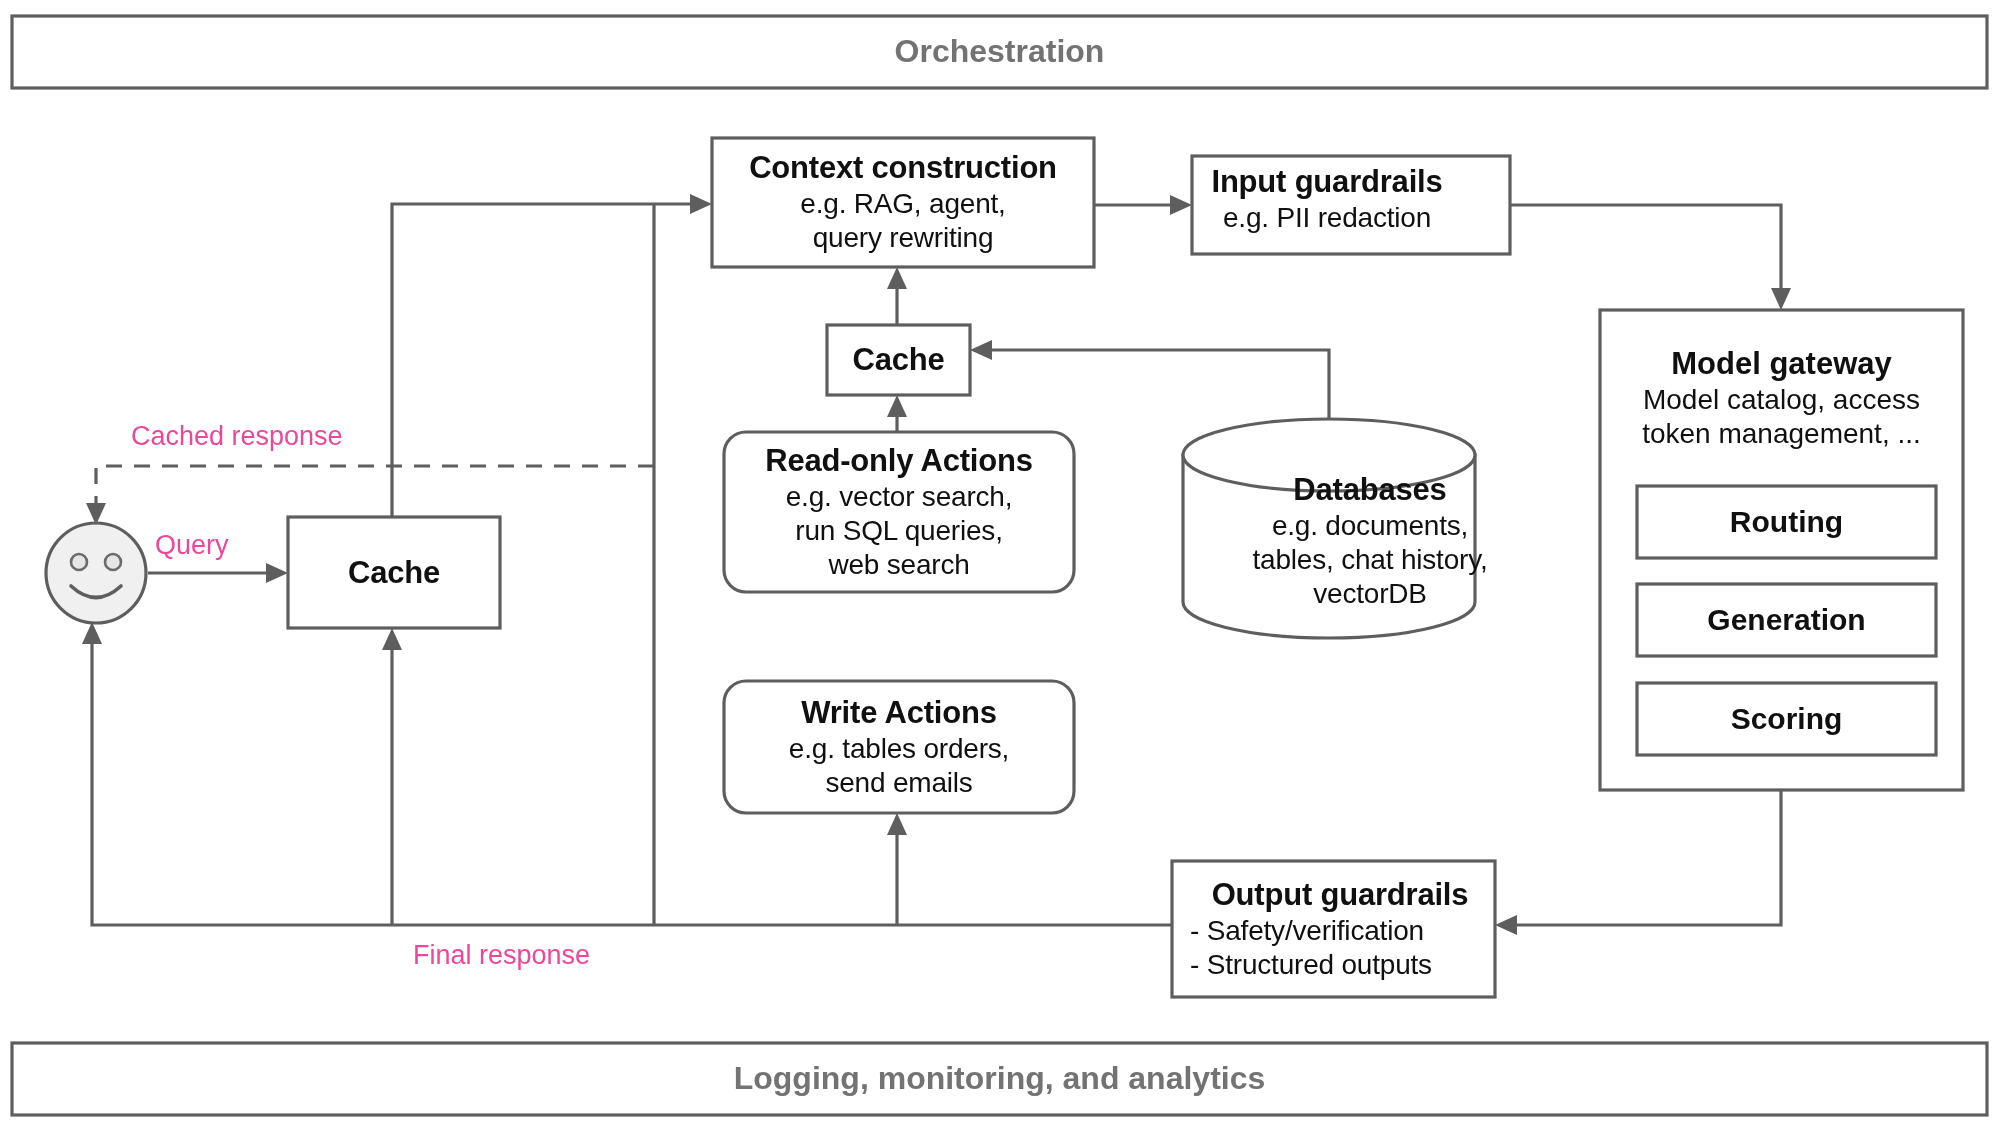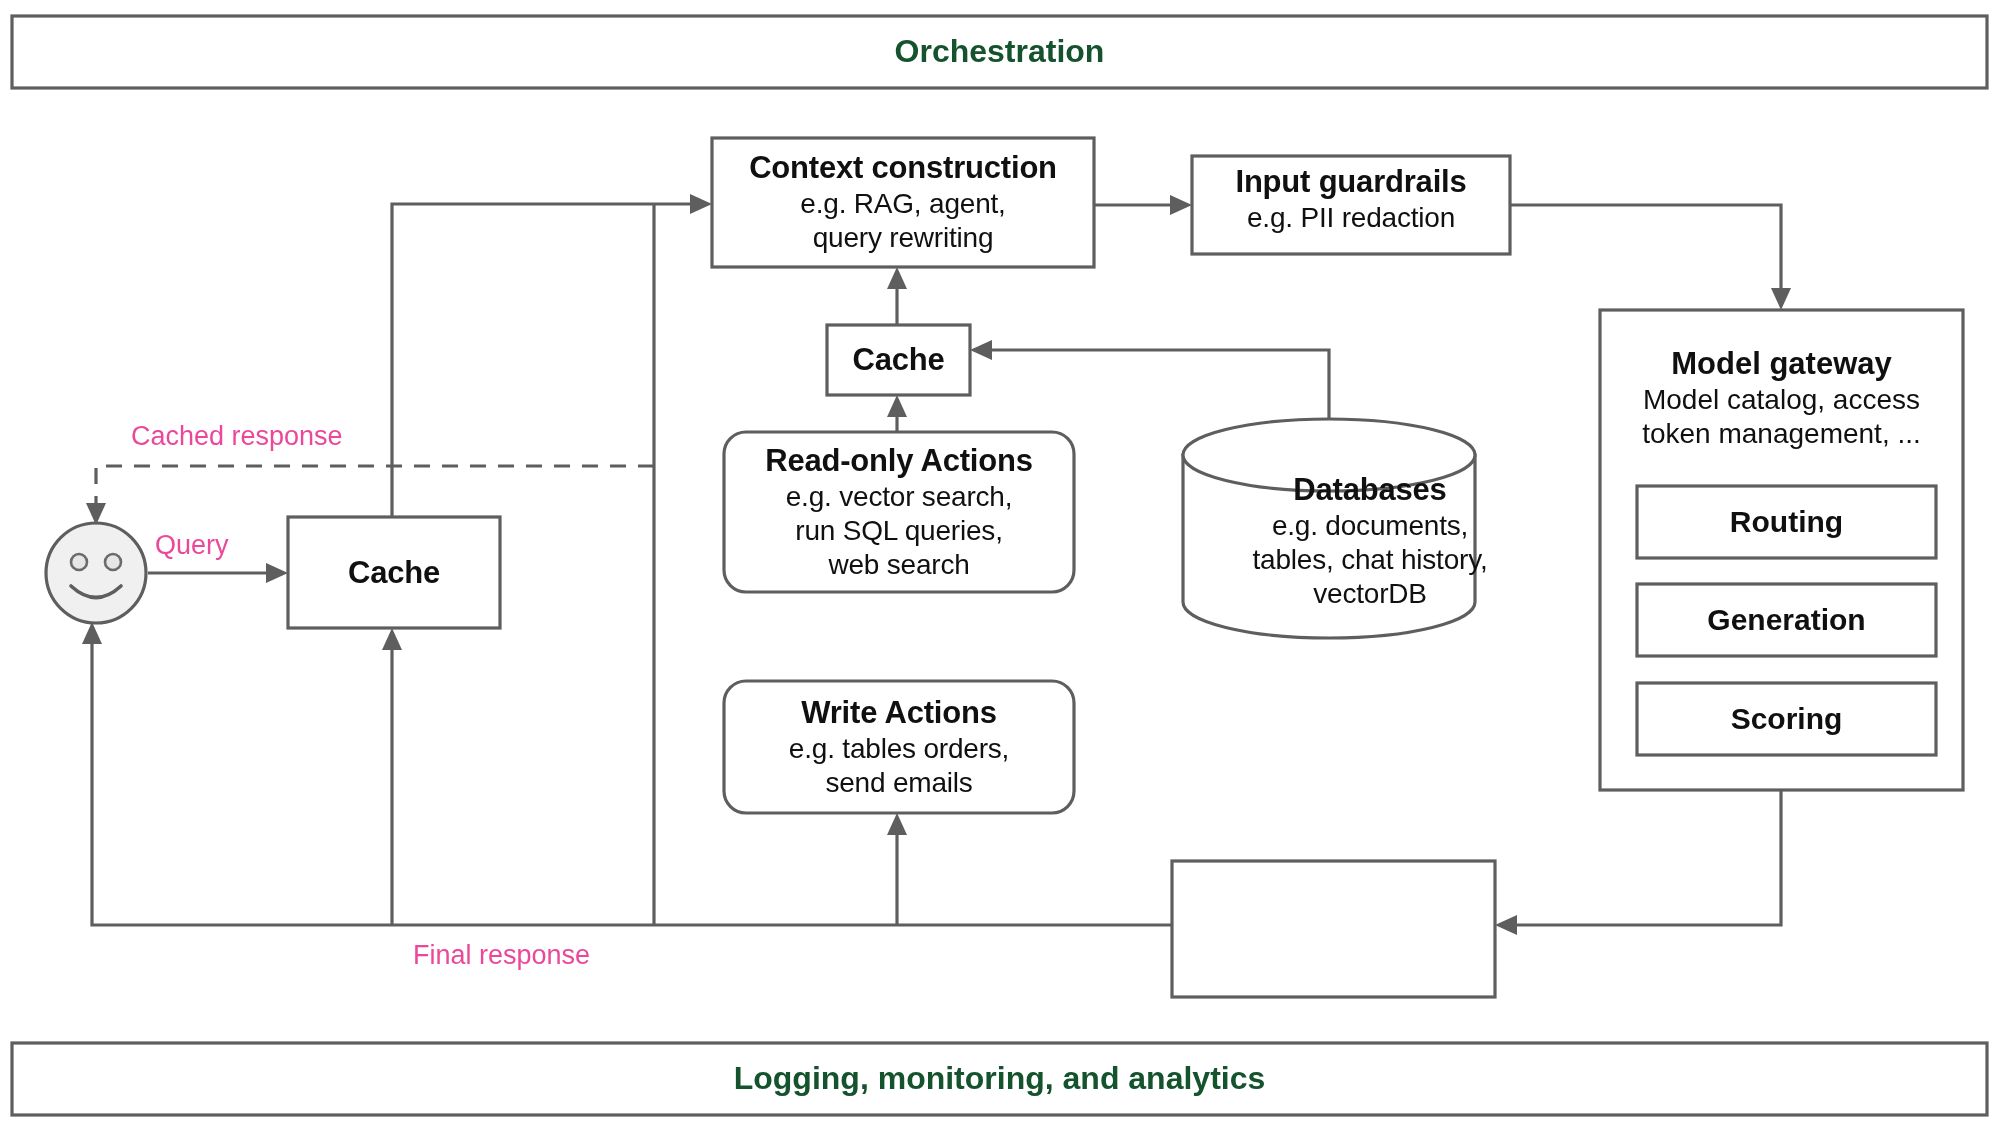--- a/index.html
+++ b/index.html
@@ -75,21 +75,21 @@
     letter-spacing: -0.2px;
   }
   .tbox .tsub {
     font-weight: normal;
     font-size: 28px;
     letter-spacing: -0.2px;
   }
   .banner-label {
     font-weight: bold;
     font-size: 32px;
-    color: #14532d;
+    color: #737373;
   }
   .edge-label {
     position: absolute;
     font-size: 27px;
     color: #ec4899;
     white-space: nowrap;
   }
   .gw-title { font-weight: bold; font-size: 31px; }
   .gw-sub { font-size: 28px; }
   .chip-label { font-weight: bold; font-size: 30px; }
@@ -208,21 +208,21 @@
   <div class="tbox" style="left:12px; top:1043px; width:1975px; height:72px;">
     <span class="banner-label">Logging, monitoring, and analytics</span>
   </div>
 
   <div class="tbox" style="left:712px; top:138px; width:382px; height:129px;border-radius:31px;">
     <span class="ttitle">Context construction</span>
     <span class="tsub">e.g. RAG, agent,</span>
     <span class="tsub">query rewriting</span>
   </div>
 
-  <div class="tbox" style="left:1192px; top:156px; width:318px; height:86px;">
+  <div class="tbox" style="left:1168px; top:156px; width:318px; height:86px;">
     <span class="ttitle">Input guardrails</span>
     <span class="tsub">e.g. PII redaction</span>
   </div>
 
   <div class="tbox" style="left:827px; top:325px; width:143px; height:70px;">
     <span class="ttitle">Cache</span>
   </div>
 
   <div class="tbox" style="left:288px; top:517px; width:212px; height:111px;">
     <span class="ttitle">Cache</span>
@@ -257,20 +257,25 @@
   <div class="tbox" style="left:1637px; top:486px; width:299px; height:72px;">
     <span class="chip-label">Routing</span>
   </div>
   <div class="tbox" style="left:1637px; top:584px; width:299px; height:72px;">
     <span class="chip-label">Generation</span>
   </div>
   <div class="tbox" style="left:1637px; top:683px; width:299px; height:72px;">
     <span class="chip-label">Scoring</span>
   </div>
 
+  <div class="tbox" style="left:1190px; top:861px; width:300px; height:136px;">
+    <span class="ttitle">Output guardrails</span>
+    <span class="tsub" style="align-self:flex-start;">- Safety/verification</span>
+    <span class="tsub" style="align-self:flex-start;">- Structured outputs</span>
+  </div>
 
   <div class="edge-label" style="left:131px; top:421px;">Cached response</div>
 
   <div class="edge-label" style="left:155px; top:530px;">Query</div>
 
   <div class="edge-label" style="left:413px; top:940px;">Final response</div>
 
 </div>
 
 </body></html>

